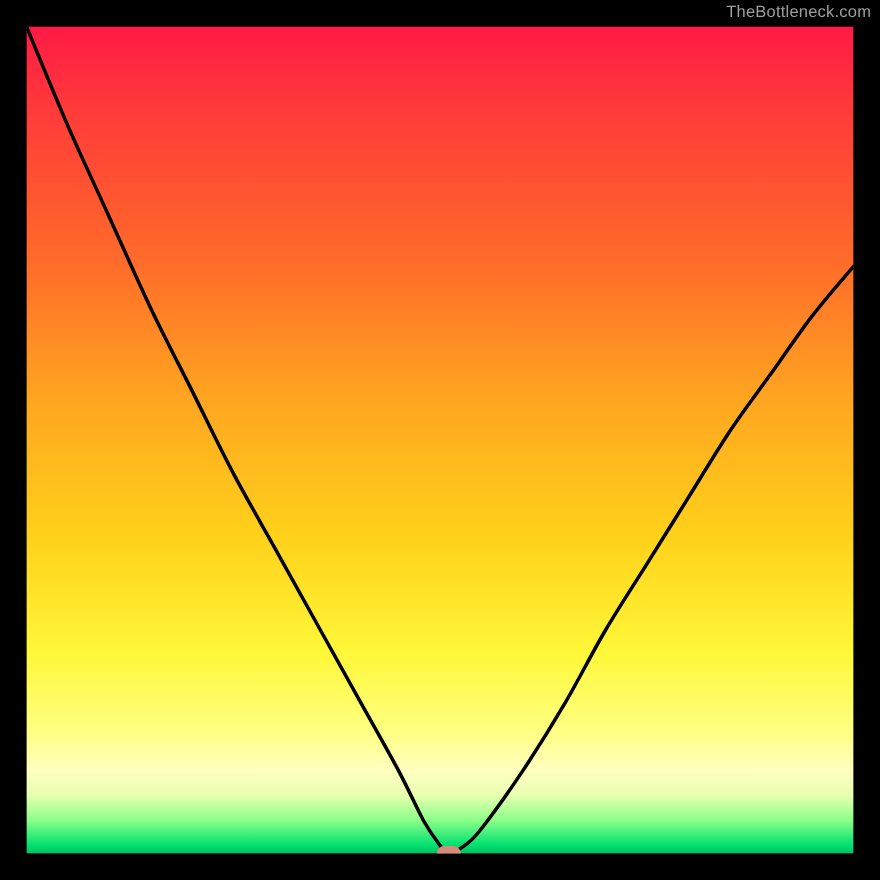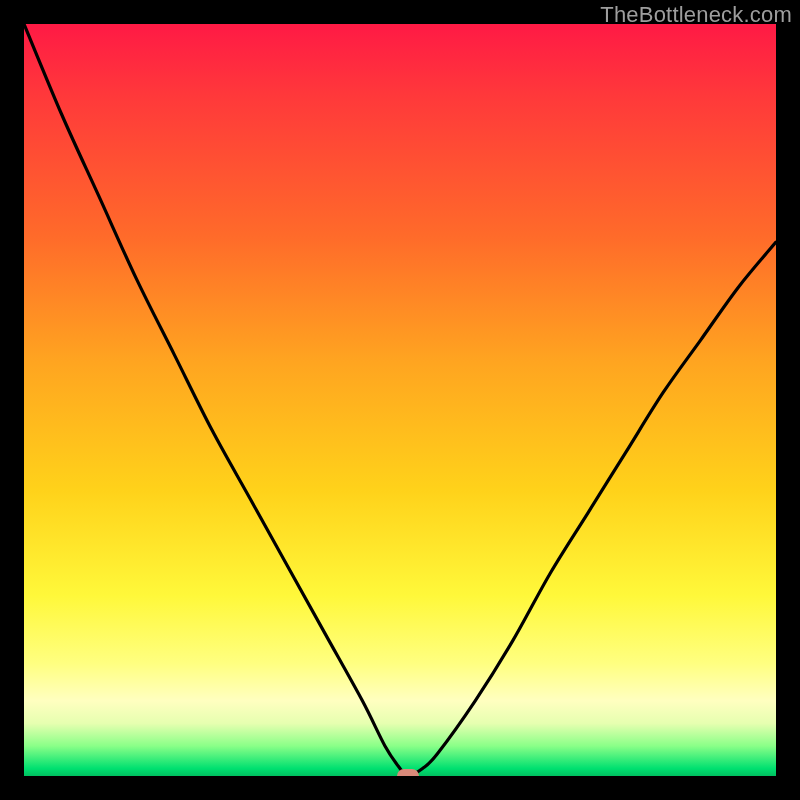--- a/index.html
+++ b/index.html
@@ -62,21 +62,21 @@
     height: 14px;
     border-radius: 7px;
     background: #d98a7a;
     transform: translate(-50%, -50%);
   }
   .watermark {
     position: absolute;
     top: 2px;
     right: 8px;
     color: #9e9e9e;
-    font-size: 22px;
+    font-size: 15px;
     font-weight: 500;
     letter-spacing: 0.2px;
     user-select: none;
   }
 </style>
 </head>
 <body>
 
 <div class="watermark">TheBottleneck.com</div>
 

